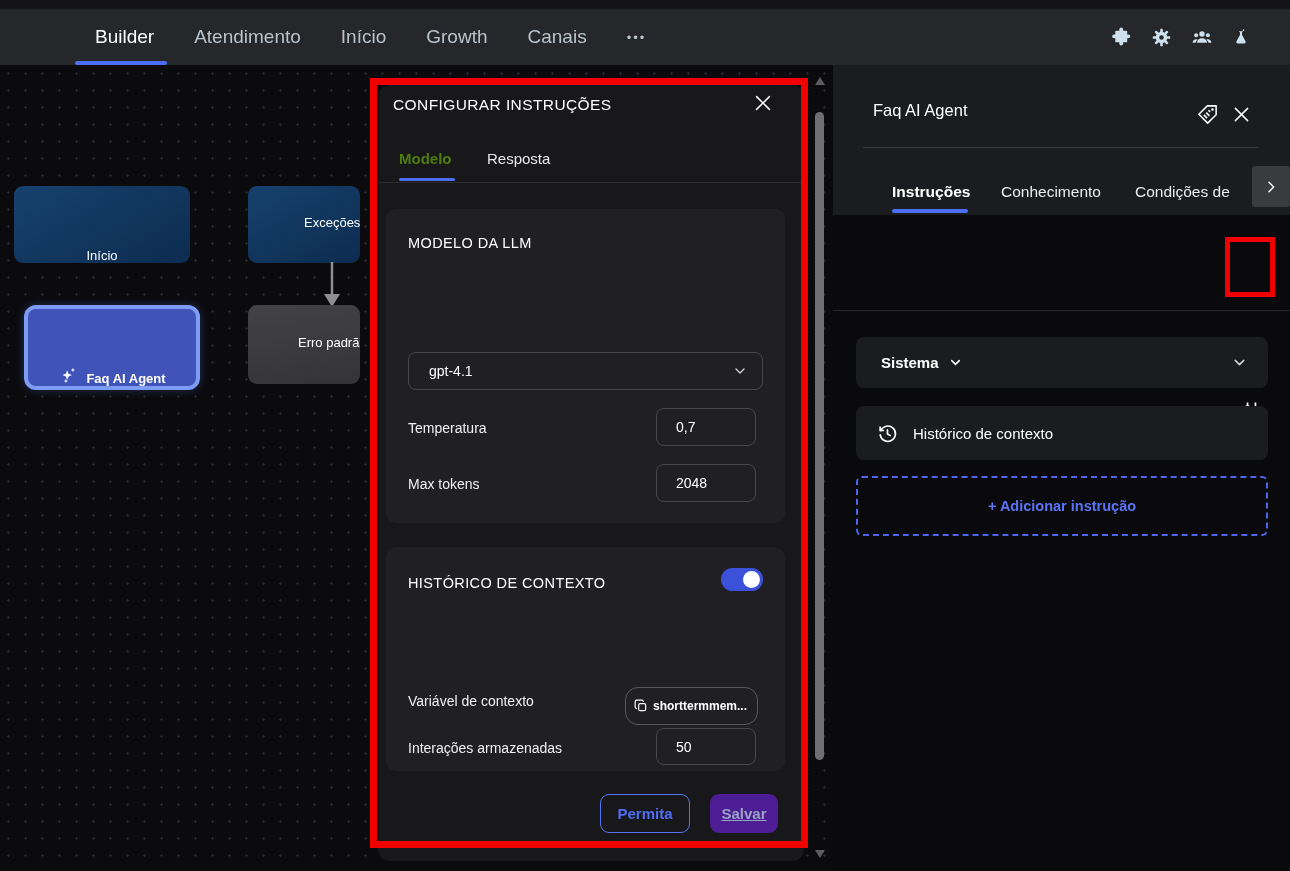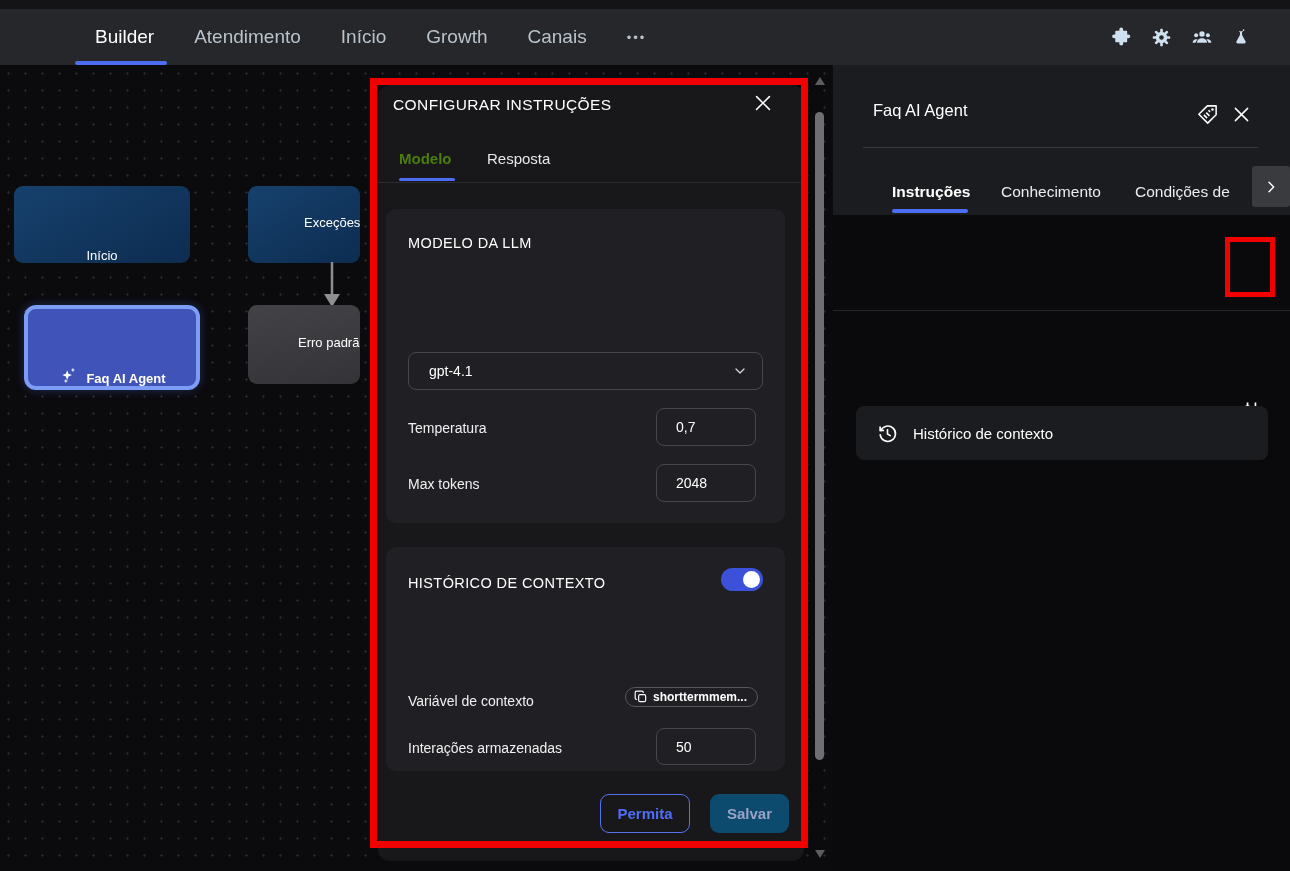--- a/index.html
+++ b/index.html
@@ -58,29 +58,29 @@
   .sec-title { position:absolute; left:22px; font-size:14.5px; letter-spacing:.4px; color:#fff; }
   .sec-desc { position:absolute; left:22px; width:358px; font-size:13.5px; line-height:23px; color:#dededf; }
   .mselect { position:absolute; left:22px; top:143px; width:355px; height:38px; border:1px solid #47474c;
              border-radius:8px; display:flex; align-items:center; padding:0 14px 0 20px; cursor:pointer; }
   .mselect span { flex:1; font-size:14px; color:#fff; }
   .fld-label { position:absolute; left:22px; font-size:14px; color:#f0f0f2; }
   .fld-input { position:absolute; left:270px; width:100px; height:38px; background:transparent; border:1px solid #47474c;
                border-radius:8px; color:#fff; font-size:14px; padding-left:19px; font-family:"Liberation Sans",sans-serif; }
   .toggle { position:absolute; right:22px; top:21px; width:42px; height:23px; background:#3c51d9; border-radius:12px; cursor:pointer; }
   .toggle .knob { position:absolute; right:3px; top:3px; width:17px; height:17px; background:#fff; border-radius:50%; }
-  .chip { position:absolute; right:27px; top:140px; height:20px; border:1px solid #57575c; border-radius:13px;
+  .chip { position:absolute; right:27px; top:140px; height:38px; border:1px solid #57575c; border-radius:13px;
           display:flex; align-items:center; padding:0 10px 0 8px; gap:5px; cursor:pointer; }
   .chip span { font-size:12px; font-weight:bold; color:#fff; }
   .btn-cancel { position:absolute; left:222px; top:709px; width:90px; height:39px; background:transparent;
                 border:1.5px solid #5472f0; border-radius:9px; color:#4f6ef5; font-size:15px; font-weight:bold;
                 font-family:"Liberation Sans",sans-serif; cursor:pointer; }
-  .btn-save { position:absolute; left:332px; top:709px; width:79px; height:39px; background:#0c4a6e;
+  .btn-save { position:absolute; left:332px; top:709px; width:68px; height:39px; background:#4c1d95;
               border:none; border-radius:9px; color:#99a3c4; font-size:15px; font-weight:bold;
-              font-family:"Liberation Sans",sans-serif; cursor:pointer; }
+              font-family:"Liberation Sans",sans-serif; cursor:pointer;text-decoration:underline; }
 
   
   .panel { position:absolute; left:833px; top:65px; width:457px; height:806px; background:#0a0a0c; color:#fff; }
   .panel-head { position:absolute; left:0; top:0; width:457px; height:150px; background:#1b1c1f; }
   .panel-title { position:absolute; left:40px; top:36px; font-size:16.5px; color:#fff; }
   .panel-tag { position:absolute; left:363px; top:38px; cursor:pointer; }
   .panel-close { position:absolute; left:398px; top:39px; cursor:pointer; }
   .panel-head-divider { position:absolute; left:30px; top:82px; width:395px; height:1px; background:#3a3a3e; }
   .ptab { position:absolute; top:118px; font-size:15.5px; color:#ececee; cursor:pointer; white-space:nowrap; }
   .ptab.active { font-weight:bold; color:#fff; }
@@ -277,30 +277,41 @@
             <path d="M8.5 3v3.4M8.5 12.4V21"></path>
               <circle cx="8.5" cy="9.4" r="3"></circle>
             <path d="M15.5 3v8.6M15.5 18.6V21"></path>
               <circle cx="15.5" cy="15.6" r="3"></circle>
           </g>
         </svg>
       </span>
     </div>
     <div class="pmodel-divider"></div>
 
+    <div class="pcard pcard-sistema">
+      <span class="lbl">Sistema</span>
+      <svg width="15" height="15" viewBox="0 0 24 24">
+          <path d="M6 9l6 6 6-6" fill="none" stroke="#fff" stroke-width="2.4" stroke-linecap="round" stroke-linejoin="round"></path>
+        </svg>
+      <span class="spacer"></span>
+      <svg width="17" height="17" viewBox="0 0 24 24">
+          <path d="M6 9l6 6 6-6" fill="none" stroke="#cfd0d4" stroke-width="2.2" stroke-linecap="round" stroke-linejoin="round"></path>
+        </svg>
+    </div>
 
     <div class="pcard pcard-hist">
       <svg width="23" height="23" viewBox="0 0 24 24">
         <g fill="none" stroke="#fff" stroke-width="1.7">
           <path d="M4.3 4.8v4.1h4.1"></path>
           <path d="M5 9a8 8 0 1 1-.6 4.4" stroke-linecap="round"></path>
           <path d="M12 8.2v4.3l2.9 1.7" stroke-linecap="round"></path>
         </g>
       </svg>
       <span>Histórico de contexto</span>
     </div>
 
+    <button class="pdashed">+ Adicionar instrução</button>
   </div>
 
   <div class="redbox redbox-modal"></div>
   <div class="redbox redbox-icon"></div>
 
 </div>
 
 </body></html>

